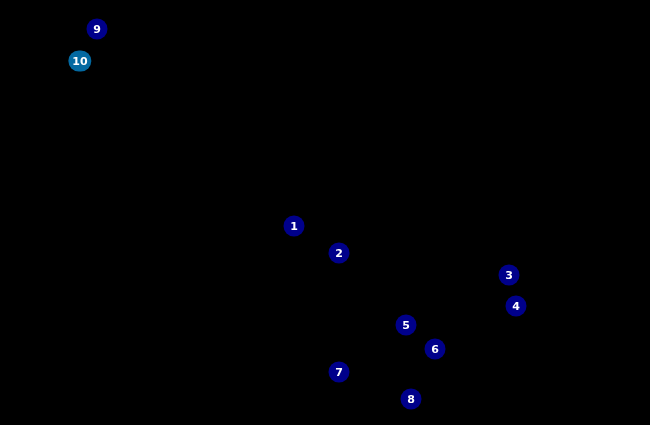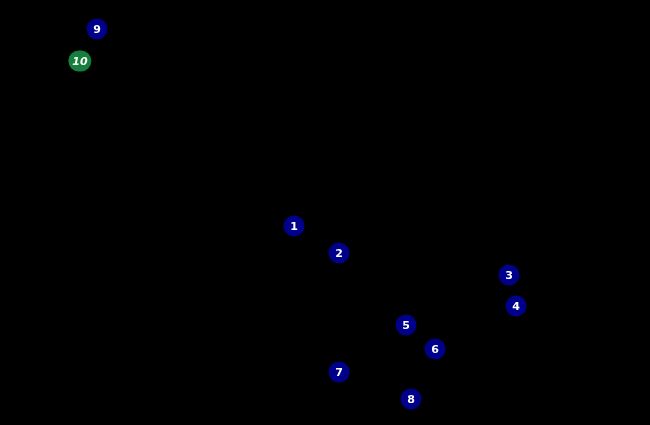--- a/index.html
+++ b/index.html
@@ -43,14 +43,14 @@
 <div id="marker-layer">
     <div class="marker" style="left: 294px; top: 226px; background: rgb(0, 0, 139); color: rgb(255, 255, 255);">1</div>
     <div class="marker" style="left: 339px; top: 253px; background: rgb(0, 0, 139); color: rgb(255, 255, 255);">2</div>
     <div class="marker" style="left: 509px; top: 275px; background: rgb(0, 0, 139); color: rgb(255, 255, 255);">3</div>
     <div class="marker" style="left: 516px; top: 306px; background: rgb(0, 0, 139); color: rgb(255, 255, 255);">4</div>
     <div class="marker" style="left: 406px; top: 325px; background: rgb(0, 0, 139); color: rgb(255, 255, 255);">5</div>
     <div class="marker" style="left: 435px; top: 349px; background: rgb(0, 0, 139); color: rgb(255, 255, 255);">6</div>
     <div class="marker" style="left: 339px; top: 372px; background: rgb(0, 0, 139); color: rgb(255, 255, 255);">7</div>
     <div class="marker" style="left: 411px; top: 399px; background: rgb(0, 0, 139); color: rgb(255, 255, 255);">8</div>
     <div class="marker" style="left: 97px; top: 29px; background: rgb(0, 0, 139); color: rgb(255, 255, 255);">9</div>
-    <div class="marker" style="left: 80px; top: 61px; background: #15803d; color: rgb(255, 255, 255); font-style: italic;">10</div>
+    <div class="marker" style="left: 80px; top: 61px; background: #0369a1; color: rgb(255, 255, 255);">10</div>
   </div>
 
 </body></html>

